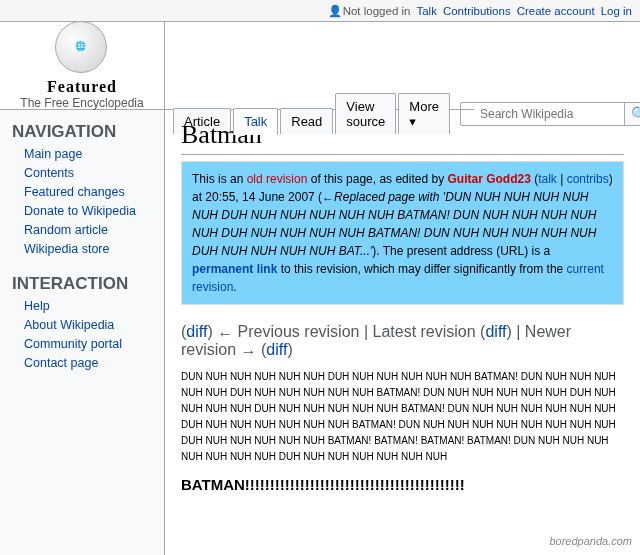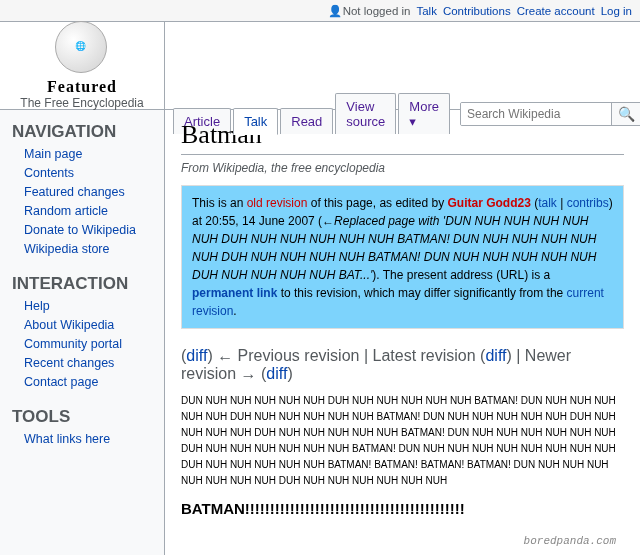--- a/index.html
+++ b/index.html
@@ -58,21 +58,21 @@
       padding: 0 8px;
       padding-top: 38px;
       gap: 0;
     }
     
     .tab {
       padding: 5px 10px;
       border: 1px solid #a2a9b1;
       border-bottom: none;
       background: #f8f9fa;
-      color: #4c1d95;
+      color: #000000;
       cursor: pointer;
       font-size: 13px;
       text-decoration: none;
       border-radius: 2px 2px 0 0;
       margin-right: 2px;
     }
     .tab.talk-active {
       background: #fff;
       color: #0645ad;
       border-bottom: 1px solid #fff;
@@ -95,20 +95,21 @@
       overflow: hidden;
     }
     
     #search-input {
       padding: 3px 6px;
       border: none;
       outline: none;
       font-size: 12px;
       width: 150px;
       color: #14532d;
+      margin-left: 13px;
     }
     
     #search-btn {
       background: #f8f9fa;
       border: none;
       border-left: 1px solid #a2a9b1;
       padding: 3px 6px;
       cursor: pointer;
       color: #54595d;
       font-size: 14px;
@@ -199,25 +200,24 @@
     
     #batman-final {
       font-size: 15px;
       font-weight: bold;
       line-height: 1.6;
     }
     
     #watermark {
       position: fixed;
       bottom: 8px;
-      right: 24px;
+      right: 8px;
       color: #888;
       font-size: 11px;
       font-style: italic;
-      font-family: Liberation Mono, monospace;
     }
     
     
     .sphere-container {
       width: 55px;
       height: 55px;
       margin-bottom: 4px;
     }
     
     .sphere {
@@ -283,43 +283,37 @@
 </div>
 
 <div id="main">
 
   <div id="sidebar">
     <div class="sidebar-section">
       <div class="sidebar-heading">Navigation</div>
       <div class="sidebar-item"><a>Main page</a></div>
       <div class="sidebar-item"><a>Contents</a></div>
       <div class="sidebar-item"><a>Featured changes</a></div>
+      <div class="sidebar-item"><a>Donate to Wikipedia</a></div>
       <div class="sidebar-item"><a>Random article</a></div>
-      <div class="sidebar-item"><a>Donate to Wikipedia</a></div>
       <div class="sidebar-item"><a>Wikipedia store</a></div>
     </div>
 
     <div class="sidebar-section">
       <div class="sidebar-heading">Interaction</div>
       <div class="sidebar-item"><a>Help</a></div>
       <div class="sidebar-item"><a>About Wikipedia</a></div>
       <div class="sidebar-item"><a>Community portal</a></div>
-      <div class="sidebar-item"><a>Recent changes</a></div>
       <div class="sidebar-item"><a>Contact page</a></div>
     </div>
 
-    <div class="sidebar-section">
-      <div class="sidebar-heading">Tools</div>
-      <div class="sidebar-item"><a>What links here</a></div>
-    </div>
   </div>
 
   <div id="content">
     <h1 id="page-title">Batman</h1>
-    <p id="from-wikipedia">From Wikipedia, the free encyclopedia</p>
 
     <div id="revision-box">
       <span>This is an </span><a class="rev-link rev-red">old revision</a><span> of this page, as edited by </span><a class="rev-link rev-red rev-bold">Guitar Godd23</a><span> (</span><a class="rev-link rev-blue">talk</a><span> | </span><a class="rev-link rev-blue">contribs</a><span>) at 20:55, 14 June 2007 (←<span style="font-style:italic;">Replaced page with 'DUN NUH NUH NUH NUH NUH DUH NUH NUH NUH NUH NUH BATMAN! DUN NUH NUH NUH NUH NUH DUH NUH NUH NUH NUH BATMAN! DUN NUH NUH NUH NUH NUH DUH NUH NUH NUH NUH BAT...'</span>). The present address (URL) is a </span><a class="rev-link rev-bold rev-blue">permanent link</a><span> to this revision, which may differ significantly from the </span><a class="rev-link rev-blue">current revision</a><span>.</span>
     </div>
 
     <div id="diff-line">
       (<a class="rev-link">diff</a>) ← Previous revision | Latest revision (<a class="rev-link">diff</a>) | Newer revision → (<a class="rev-link">diff</a>)
     </div>
 
     <p id="batman-text">DUN NUH NUH NUH NUH NUH DUH NUH NUH NUH NUH NUH BATMAN! DUN NUH NUH NUH NUH NUH DUH NUH NUH NUH NUH NUH BATMAN! DUN NUH NUH NUH NUH NUH DUH NUH NUH NUH NUH DUH NUH NUH NUH NUH NUH BATMAN! DUN NUH NUH NUH NUH NUH NUH DUH NUH NUH NUH NUH NUH NUH BATMAN! DUN NUH NUH NUH NUH NUH NUH NUH NUH DUH NUH NUH NUH NUH NUH BATMAN! BATMAN! BATMAN! BATMAN! DUN NUH NUH NUH NUH NUH NUH NUH DUH NUH NUH NUH NUH NUH NUH</p>

